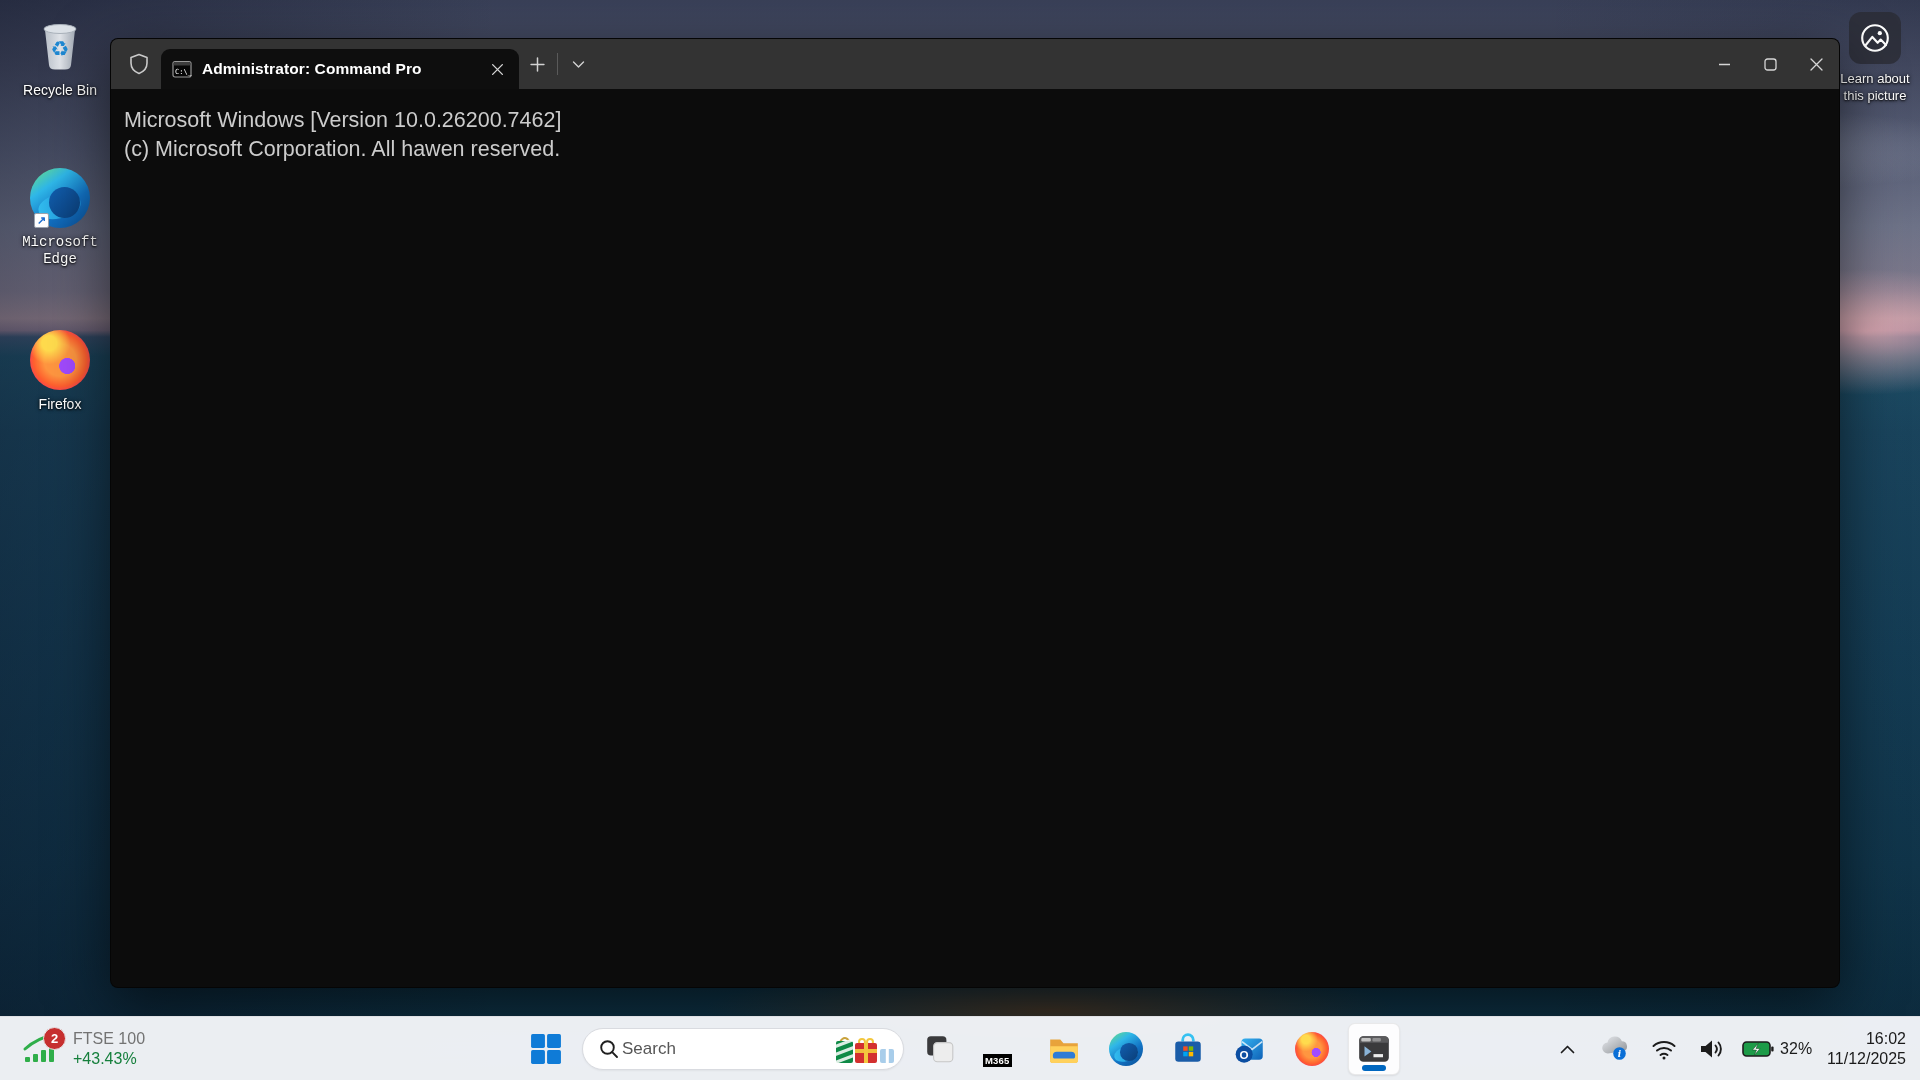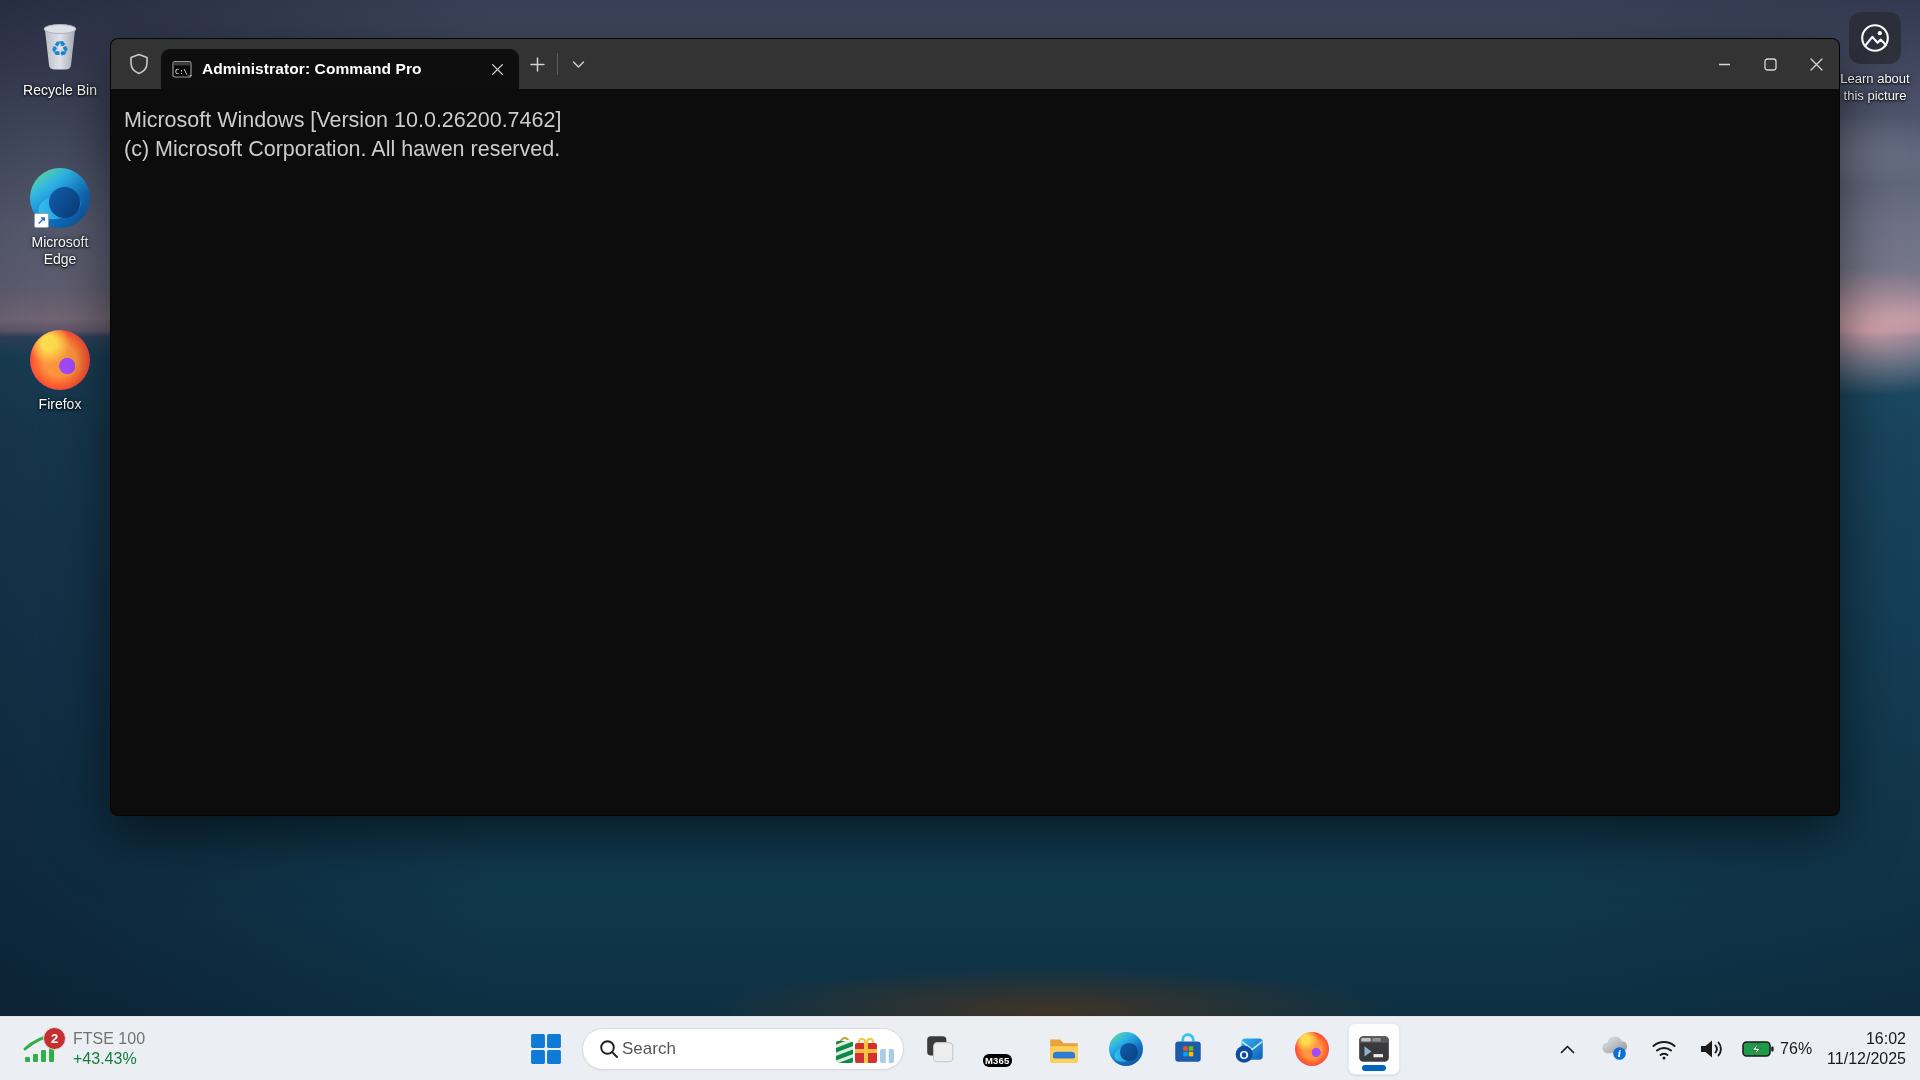--- a/index.html
+++ b/index.html
@@ -39,21 +39,21 @@
       radial-gradient(circle at 62% 60%, #a24bff 0 15%, rgba(162,75,255,0) 16%),
       radial-gradient(circle at 32% 22%, #ffdb4d 0 12%, rgba(255,219,77,0) 34%),
       radial-gradient(circle at 50% 50%, #ff9640 0 38%, #ff5f2e 62%, #f2227a 88%, #d5127d 100%); }
   .foxball.small, .edgeball.small { width:34px; height:34px; }
 
   .learn-item { position:absolute; left:1820px; top:12px; width:110px; display:flex; flex-direction:column; align-items:center; gap:6px; z-index:1; }
   .learn-ico { width:52px; height:52px; border-radius:12px; background:rgba(42,44,52,.8); display:flex; align-items:center; justify-content:center; }
   .learn-item .desk-label { font-size:13px; width:90px; }
 
   
-  .term-window { position:absolute; left:110px; top:38px; width:1730px; height:778px; z-index:5;
+  .term-window { position:absolute; left:110px; top:38px; width:1730px; height:950px; z-index:5;
     border-radius:8px; overflow:hidden; box-shadow:0 18px 60px rgba(0,0,0,.6); background:#0c0c0c;
     border:1px solid rgba(0,0,0,.55); }
   .titlebar { height:50px; background:#333333; display:flex; align-items:flex-end; }
   .shield { align-self:center; margin:0 10px 0 16px; display:flex; }
   .tab { width:358px; height:40px; background:#0e0e0e; border-radius:9px 9px 0 0;
     display:flex; align-items:center; padding:0 8px 0 10px; gap:9px; }
   .tab-title { color:#fff; font-size:15.5px; font-weight:bold; white-space:nowrap; overflow:hidden; flex:1; letter-spacing:.1px; }
   .tab-close, .tb-btn { width:28px; height:28px; display:flex; align-items:center; justify-content:center; border-radius:4px; }
   .tb-btn { align-self:center; width:36px; height:34px; }
   .tb-divider { width:1px; height:22px; background:#5a5a5a; align-self:center; margin:0 2px; }
@@ -81,21 +81,21 @@
     display:flex; align-items:center; gap:10px; }
   .start-btn, .app-btn { width:52px; height:52px; border-radius:7px; display:flex; align-items:center; justify-content:center; position:relative; }
   .search-pill { width:322px; height:42px; background:#ffffff; border:1px solid #d9dbe0; border-radius:21px;
     display:flex; align-items:center; padding:0 8px 0 16px; gap:3px; box-shadow:0 1px 2px rgba(0,0,0,.05); }
   .search-text { flex:1; font-size:17px; color:#565656; }
   .app-btn.active { background:#fdfdfe; border:1px solid rgba(0,0,0,.08); box-shadow:0 1px 2px rgba(0,0,0,.08); }
   .run-pill { position:absolute; bottom:3px; left:50%; transform:translateX(-50%); width:24px; height:6px; border-radius:3px; background:#0067c0; }
   .m365 { position:relative; width:36px; height:36px; }
   .m365-blob { width:32px; height:32px; margin:1px 0 0 3px; border-radius:42% 55% 48% 45%;
     background:conic-gradient(from 210deg, #0e63d8, #7a3ff2, #e23f97, #ff7a21, #ffcf3e, #35b5f0, #0e63d8); }
-  .m365-badge { position:absolute; left:-1px; bottom:0; background:#000; color:#fff; font-size:9.5px; font-weight:bold; padding:0 2px; line-height:13px; border-radius:6px; letter-spacing:.2px; }
+  .m365-badge { position:absolute; left:-1px; bottom:0; background:#000; color:#fff; font-size:9.5px; font-weight:bold; padding:0 2px; line-height:13px; border-radius:0; letter-spacing:.2px; }
 
   .tray { position:absolute; right:0; top:0; height:64px; display:flex; align-items:center; gap:15px; padding-right:14px; }
   .tray-btn { display:flex; align-items:center; justify-content:center; height:40px; border-radius:5px; }
   .battery-group { display:flex; align-items:center; gap:6px; }
   .battery-pct { font-size:16px; color:#1b1b1b; }
   .clock { text-align:right; font-size:16px; color:#1a1a1a; line-height:20px; }
 </style>
 </head>
 <body>
 
@@ -117,21 +117,21 @@
     </svg>
   </div>
   <div class="desk-label">Recycle Bin</div>
 </div>
 
 <div class="desk-item" style="left:8px; top:166px;">
   <div class="icon-wrap">
     <div class="edgeball"></div>
     <span class="shortcut-badge">↗</span>
   </div>
-  <div class="desk-label" style="width:86px;">Microsoft Edge</div>
+  <div class="desk-label" style="width:86px;font-family:Liberation Mono, monospace;">Microsoft Edge</div>
 </div>
 
 <div class="desk-item" style="left:8px; top:328px;">
   <div class="icon-wrap">
       <div class="foxball"></div>
     </div>
   <div class="desk-label">Firefox</div>
 </div>
 
 <div class="learn-item">
@@ -362,20 +362,20 @@
         <path d="M18.5 8.5 a5.5 5.5 0 0 1 0 7" stroke="#1c1c1c" stroke-width="1.9" fill="none" stroke-linecap="round"></path>
         <path d="M21.5 5.5 a10 10 0 0 1 0 13" stroke="#1c1c1c" stroke-width="1.9" fill="none" stroke-linecap="round"></path>
       </svg>
     </span>
     <span class="battery-group">
       <svg width="32" height="18" viewBox="0 0 32 18">
         <rect x="1" y="2" width="27" height="14" rx="3.5" fill="#1d9b48" stroke="#1d1d1d" stroke-width="1.6"></rect>
         <rect x="29.2" y="6.5" width="2.4" height="5" rx="1" fill="#1d1d1d"></rect>
         <path d="M16 3.5 l-5.5 6.5 h4 l-2 5 5.5 -6.5 h-4 z" fill="#ffffff" stroke="#123f22" stroke-width=".5"></path>
       </svg>
-      <span class="battery-pct">76%</span>
+      <span class="battery-pct">32%</span>
     </span>
     <div class="clock">
       <div>16:02</div>
       <div>11/12/2025</div>
     </div>
   </div>
 </div>
 
 </body></html>

